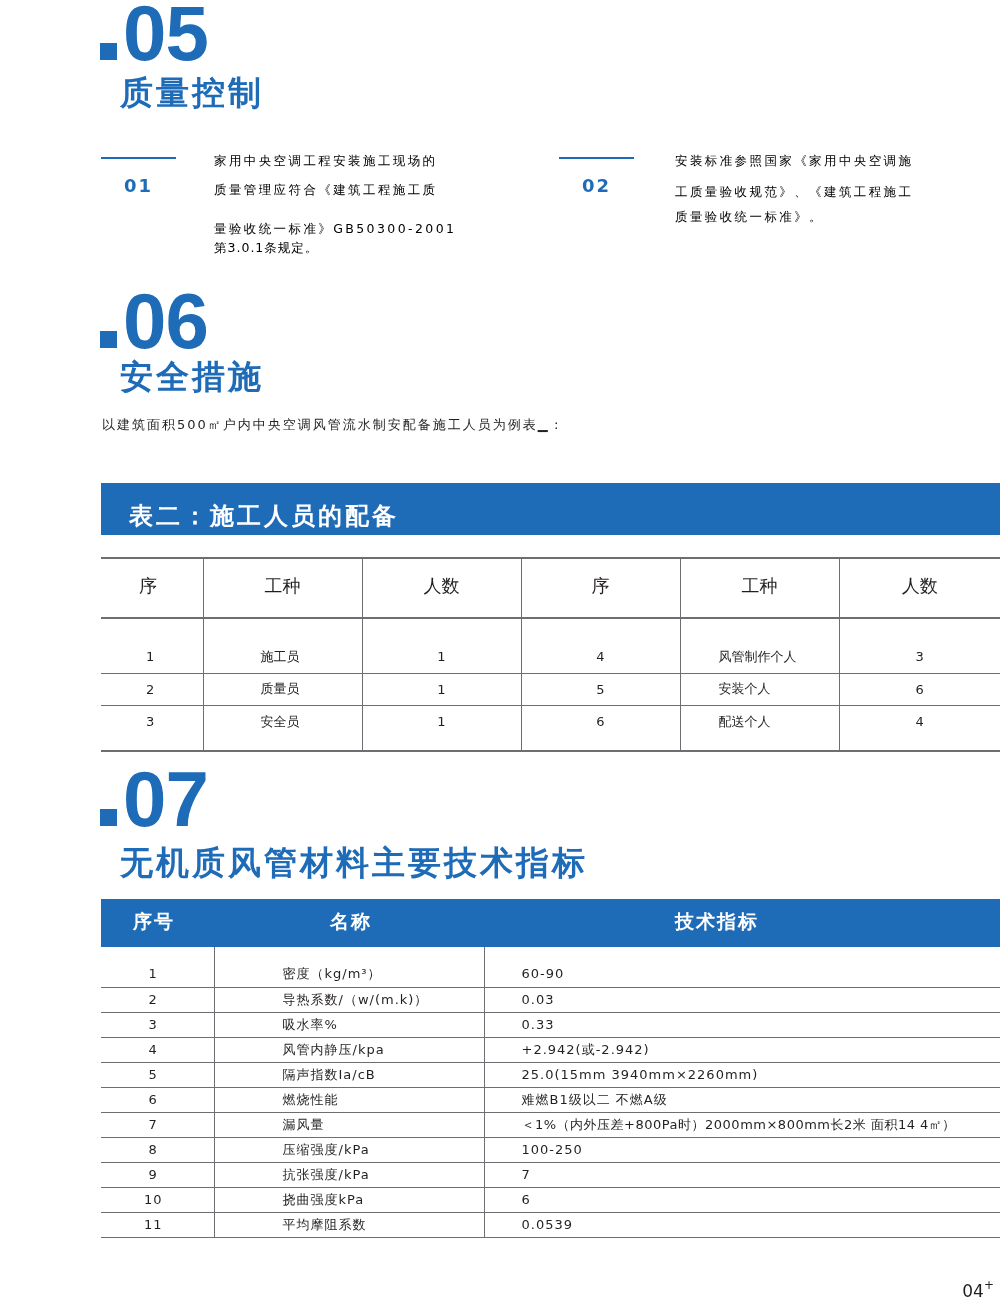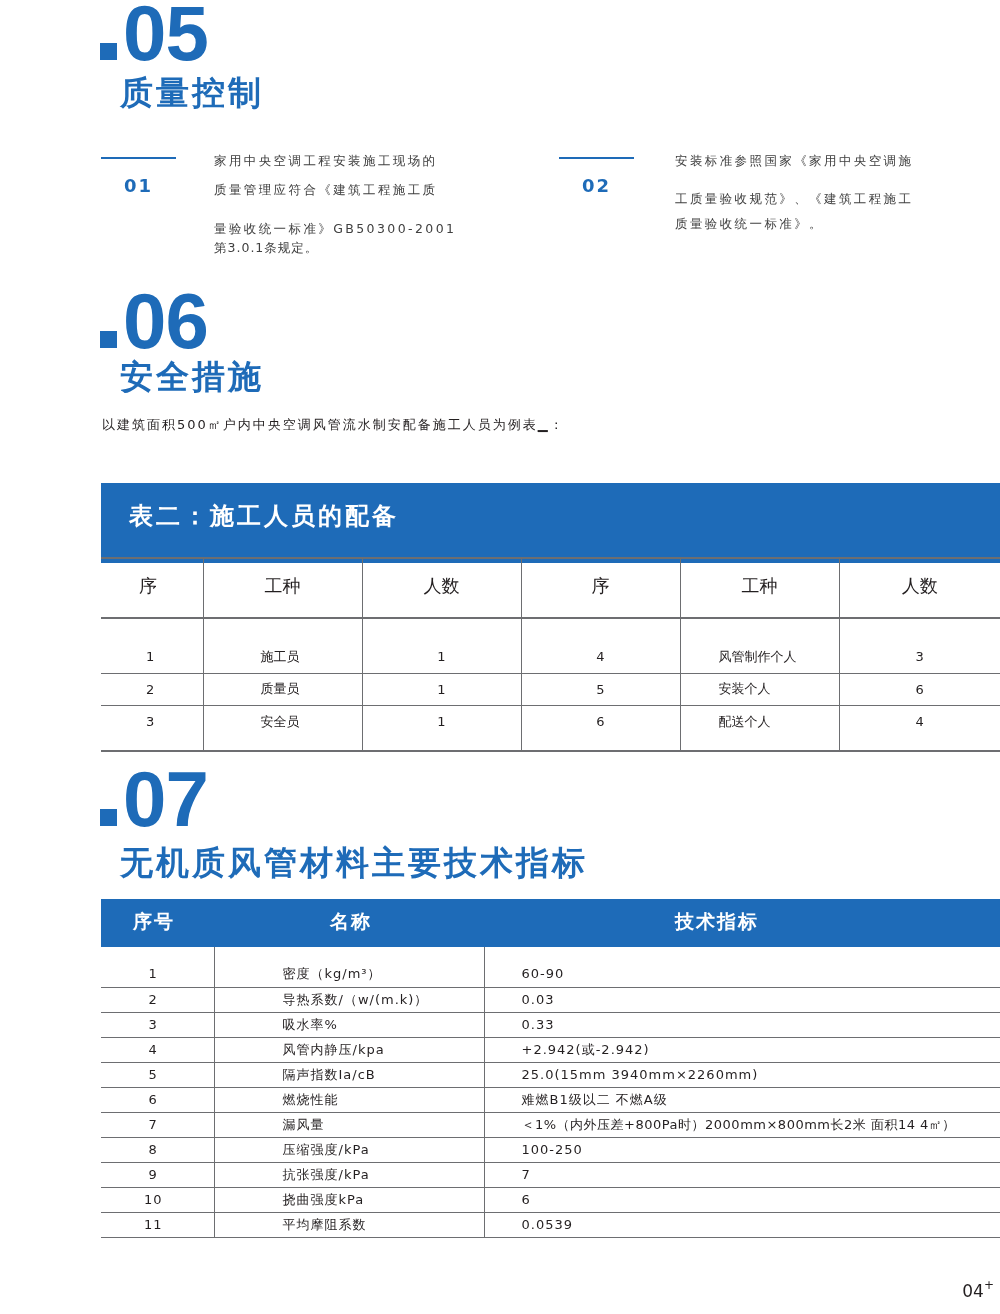--- a/index.html
+++ b/index.html
@@ -4,25 +4,25 @@
 <style>
   * { box-sizing: border-box; margin: 0; padding: 0; }
   html, body { width: 1000px; height: 1314px; background: #ffffff; overflow: hidden; }
   body { position: relative; font-family: "DejaVu Sans", "Liberation Sans", sans-serif; color: #231f20; }
   .sec-num { position: absolute; left: 100px; font-family: "Liberation Sans", sans-serif; font-weight: bold; color: #1e6bb8; font-size: 78px; line-height: 1; letter-spacing: -1px; }
   .sec-num .dot { display: inline-block; width: 17px; height: 17px; background: #1e6bb8; margin-right: 6px; vertical-align: baseline; }
   .sec-title { position: absolute; left: 120px; color: #1e6bb8; font-size: 33px; letter-spacing: 3px; font-weight: bold; line-height: 1; }
 
   .item-line { position: absolute; height: 2px; background: #1e6bb8; }
   .item-num { position: absolute; color: #1e6bb8; font-size: 18px; font-weight: bold; letter-spacing: 2px; }
-  .item-text { position: absolute; font-size: 12.5px; letter-spacing: 2.4px; line-height: 26px; color: #404040; }
+  .item-text { position: absolute; font-size: 12.5px; letter-spacing: 2.4px; line-height: 26px; color: #000000; }
 
   .intro { position: absolute; left: 102px; top: 416px; font-size: 13px; letter-spacing: 2px; color: #231f20; }
 
-  .banner { position: absolute; left: 101px; top: 483px; width: 899px; height: 80px; background: #1e6bb8; font-family: Liberation Mono, monospace; }
+  .banner { position: absolute; left: 101px; top: 483px; width: 899px; height: 52px; background: #1e6bb8; font-family: Liberation Mono, monospace; }
   .banner span { position: absolute; left: 28px; top: 17px; color: #ffffff; font-size: 24px; letter-spacing: 3px; font-weight: bold; }
 
   table.t2 { position: absolute; left: 101px; top: 557px; width: 899px; border-collapse: collapse; }
   table.t2 th { height: 60px; font-size: 18px; font-weight: normal; color: #231f20; border-top: 2px solid #6d6e71; border-bottom: 2px solid #6d6e71; border-left: 1px solid #6d6e71; text-align: center; vertical-align: middle; padding-bottom: 4px; }
   table.t2 td { font-size: 13px; color: #231f20; text-align: center; border-left: 1px solid #6d6e71; height: 32px; }
   table.t2 tr > *:first-child { border-left: none; }
   table.t2 tr.r1 td { height: 55px; padding-top: 22px; border-bottom: 1.5px solid #6d6e71; }
   table.t2 tr.r2 td { border-bottom: 1.5px solid #6d6e71; }
   table.t2 tr.r3 td { height: 46px; padding-bottom: 12px; border-bottom: 2px solid #6d6e71; }
   table.t2 td.left { text-align: left; padding-left: 38px; }
@@ -54,21 +54,21 @@
   <div>家用中央空调工程安装施工现场的</div>
   <div style="margin-top:3px;">质量管理应符合《建筑工程施工质</div>
   <div style="line-height:20px; margin-top:16px;">量验收统一标准》GB50300-2001</div>
   <div style="line-height:18px; letter-spacing:1px;">第3.0.1条规定。</div>
 </div>
 
 <div class="item-line" style="left:559px; top:157px; width:75px;"></div>
 <div class="item-num" style="left:582px; top:175px;">02</div>
 <div class="item-text" style="left:675px; top:148px; width:290px;">
   <div>安装标准参照国家《家用中央空调施</div>
-  <div style="margin-top:12px;">工质量验收规范》、《建筑工程施工</div>
+  <div style="margin-top:5px;">工质量验收规范》、《建筑工程施工</div>
   <div style="line-height:20px; margin-top:2px;">质量验收统一标准》。</div>
 </div>
 
 <div class="sec-num" style="top:282px;">
   <span class="dot"></span><span>06</span>
 </div>
 <div class="sec-title" style="top:360px;text-align:center;">安全措施</div>
 <div class="intro">以建筑面积500㎡户内中央空调风管流水制安配备施工人员为例表▁：</div>
 
 <div class="banner">

